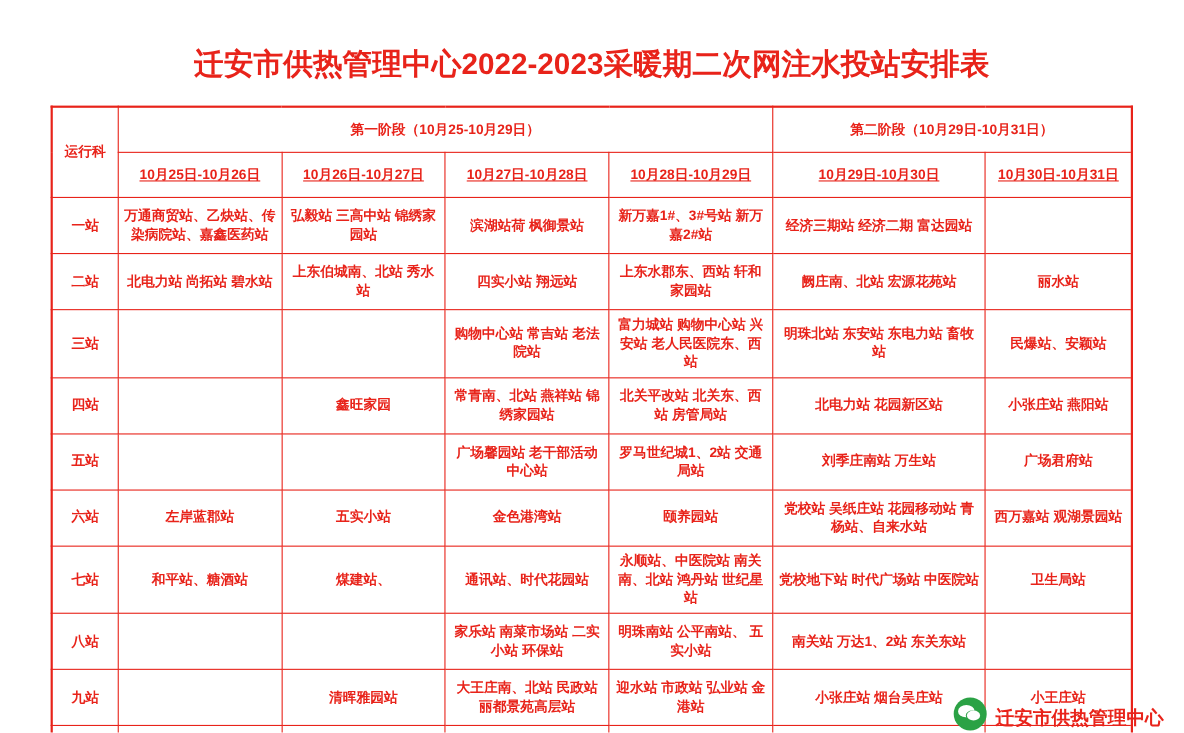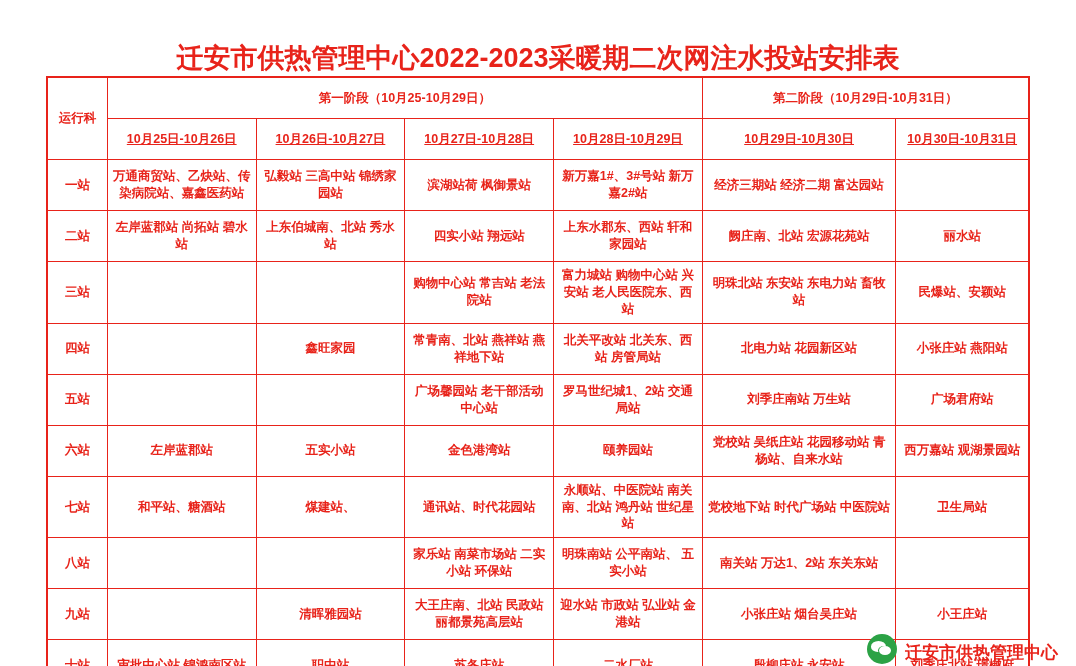--- a/index.html
+++ b/index.html
@@ -21,21 +21,21 @@
     position: relative;
     box-sizing: border-box;
   }
   .title {
     text-align: center;
     font-size: 27px;
     font-weight: bold;
     color: #e8231a;
     letter-spacing: 0px;
     padding-top: 40px;
-    padding-bottom: 0;
+    padding-bottom: 20px;
     font-family: "Liberation Sans", sans-serif;
   }
   table.sched {
     border-collapse: collapse;
     margin: 0 auto;
     width: 984px;
     table-layout: fixed;
     border: 2px solid #e8231a;
   }
   table.sched td, table.sched th {
@@ -161,41 +161,41 @@
         <td class="rowhead">一站</td>
         <td class="cell">万通商贸站、乙炔站、传染病院站、嘉鑫医药站</td>
         <td class="cell">弘毅站 三高中站 锦绣家园站</td>
         <td class="cell">滨湖站荷 枫御景站</td>
         <td class="cell">新万嘉1#、3#号站 新万嘉2#站</td>
         <td class="cell">经济三期站 经济二期 富达园站</td>
         <td class="cell"></td>
       </tr>
       <tr>
         <td class="rowhead">二站</td>
-        <td class="cell">左岸蓝郡站 尚拓站 碧水站</td>
+        <td class="cell">北电力站 尚拓站 碧水站</td>
         <td class="cell">上东伯城南、北站 秀水站</td>
         <td class="cell">四实小站 翔远站</td>
         <td class="cell">上东水郡东、西站 轩和家园站</td>
         <td class="cell">阙庄南、北站 宏源花苑站</td>
         <td class="cell">丽水站</td>
       </tr>
       <tr>
         <td class="rowhead">三站</td>
         <td class="cell"></td>
         <td class="cell"></td>
         <td class="cell">购物中心站 常吉站 老法院站</td>
         <td class="cell">富力城站 购物中心站 兴安站 老人民医院东、西站</td>
         <td class="cell">明珠北站 东安站 东电力站 畜牧站</td>
         <td class="cell">民爆站、安颖站</td>
       </tr>
       <tr>
         <td class="rowhead">四站</td>
         <td class="cell"></td>
         <td class="cell">鑫旺家园</td>
-        <td class="cell">常青南、北站 燕祥站 燕祥地下站</td>
+        <td class="cell">常青南、北站 燕祥站 锦绣家园站</td>
         <td class="cell">北关平改站 北关东、西站 房管局站</td>
         <td class="cell">北电力站 花园新区站</td>
         <td class="cell">小张庄站 燕阳站</td>
       </tr>
       <tr>
         <td class="rowhead">五站</td>
         <td class="cell"></td>
         <td class="cell"></td>
         <td class="cell">广场馨园站 老干部活动中心站</td>
         <td class="cell">罗马世纪城1、2站 交通局站</td>

